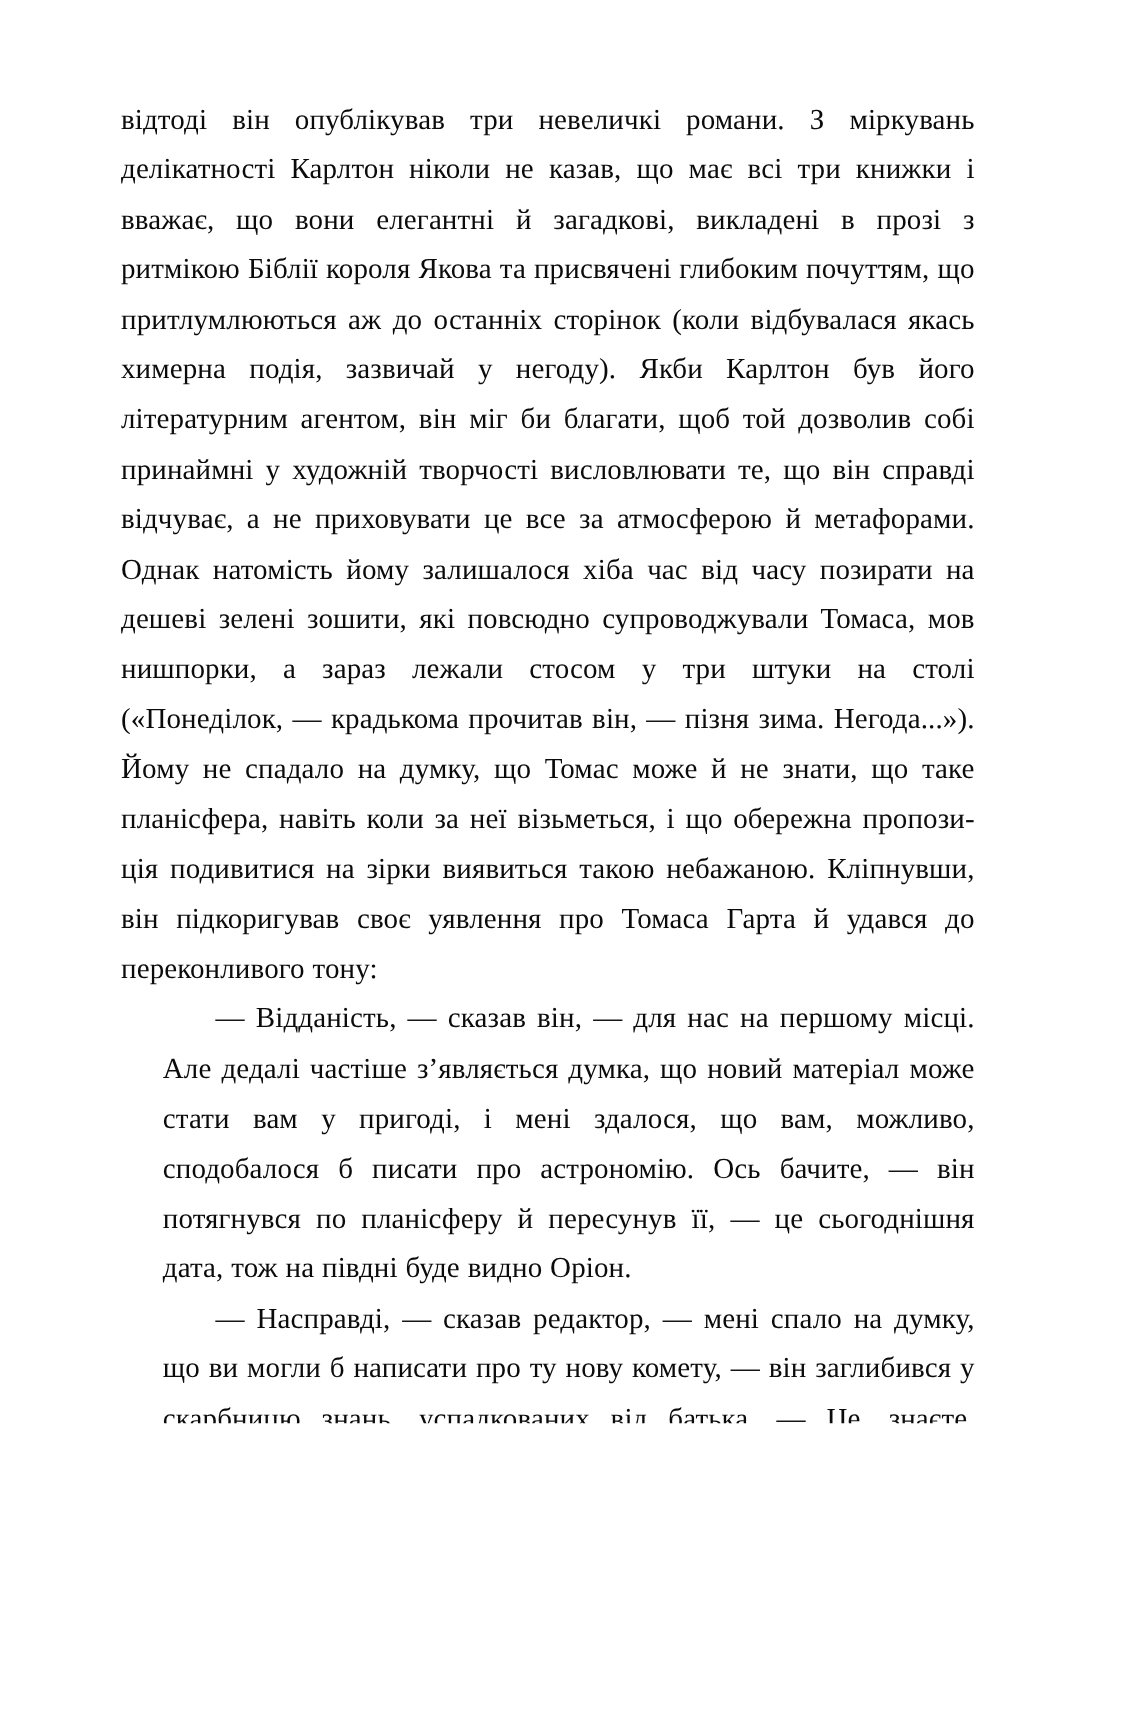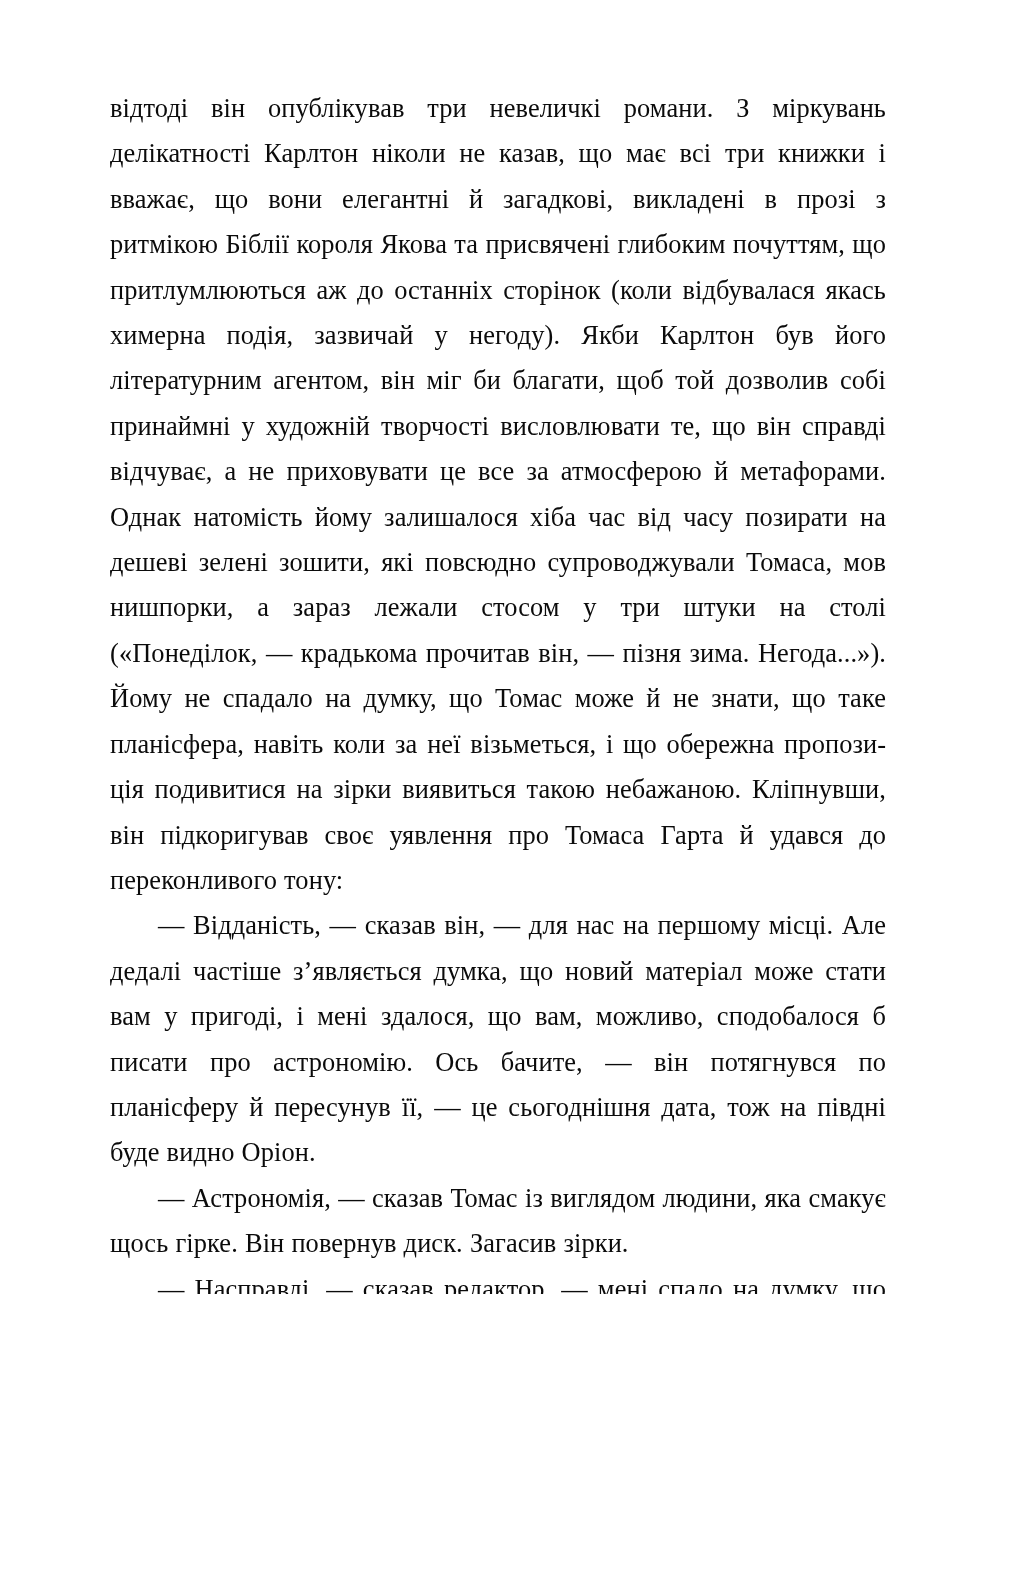--- a/index.html
+++ b/index.html
@@ -33,20 +33,21 @@
     hyphens: manual;
     -webkit-hyphens: manual;
     letter-spacing: 0.1px;
     word-spacing: 0.4px;
   }
   .para + .para {
     margin-top: 0;
   }
   .para.indent {
     text-indent: 48px;
+    margin-left: 38px;
   }
   
   .para::after {
     content: "";
     display: inline-block;
     width: 100%;
   }
   .para.nostretch::after {
     content: none;
   }
@@ -66,21 +67,20 @@
 <body>
 
 <div class="page">
 
   <div class="text-column">
 
     <p class="para nostretch">відтоді він опублікував три невеличкі романи. З мір­кувань делікатності Карлтон ніколи не казав, що має всі три книжки і вважає, що вони елегантні й загадко­ві, викладені в прозі з ритмікою Біблії короля Якова та присвячені глибоким почуттям, що притлумлю­ються аж до останніх сторінок (коли відбувалася якась химерна подія, зазвичай у негоду). Якби Карлтон був його літературним агентом, він міг би благати, щоб той дозволив собі принаймні у художній творчості висловлювати те, що він справді відчуває, а не при­ховувати це все за атмосферою й метафорами. Однак натомість йому залишалося хіба час від часу позирати на дешеві зелені зошити, які повсюдно супроводжува­ли Томаса, мов нишпорки, а зараз лежали стосом у три штуки на столі («Понеділок, — крадькома прочитав він, — пізня зима. Негода...»). Йому не спадало на дум­ку, що Томас може й не знати, що таке планісфера, навіть коли за неї візьметься, і що обережна пропози­ція подивитися на зірки виявиться такою небажаною. Кліпнувши, він підкоригував своє уявлення про Томаса Гарта й удався до переконливого тону:</p>
 
     <p class="para indent nostretch">— Відданість, — сказав він, — для нас на першому місці. Але дедалі частіше з’являється думка, що новий матеріал може стати вам у пригоді, і мені здалося, що вам, можливо, сподобалося б писати про астрономію. Ось бачите, — він потягнувся по планісферу й пере­сунув її, — це сьогоднішня дата, тож на півдні буде видно Оріон.</p>
 
-    <p class="para indent nostretch">— Астрономія, — сказав Томас із виглядом людини, яка смакує щось гірке. Він повернув диск. Загасив зірки.</p>
 
     <p class="para indent nostretch">— Насправді, — сказав редактор, — мені спало на думку, що ви могли б написати про ту нову коме­ту, — він заглибився у скарбницю знань, успадкованих від батька. — Це, знаєте, Велика столі, яку видно не-</p>
 
   </div>
 
   <div class="folio">17</div>
 
 </div>
 
 </body></html>

